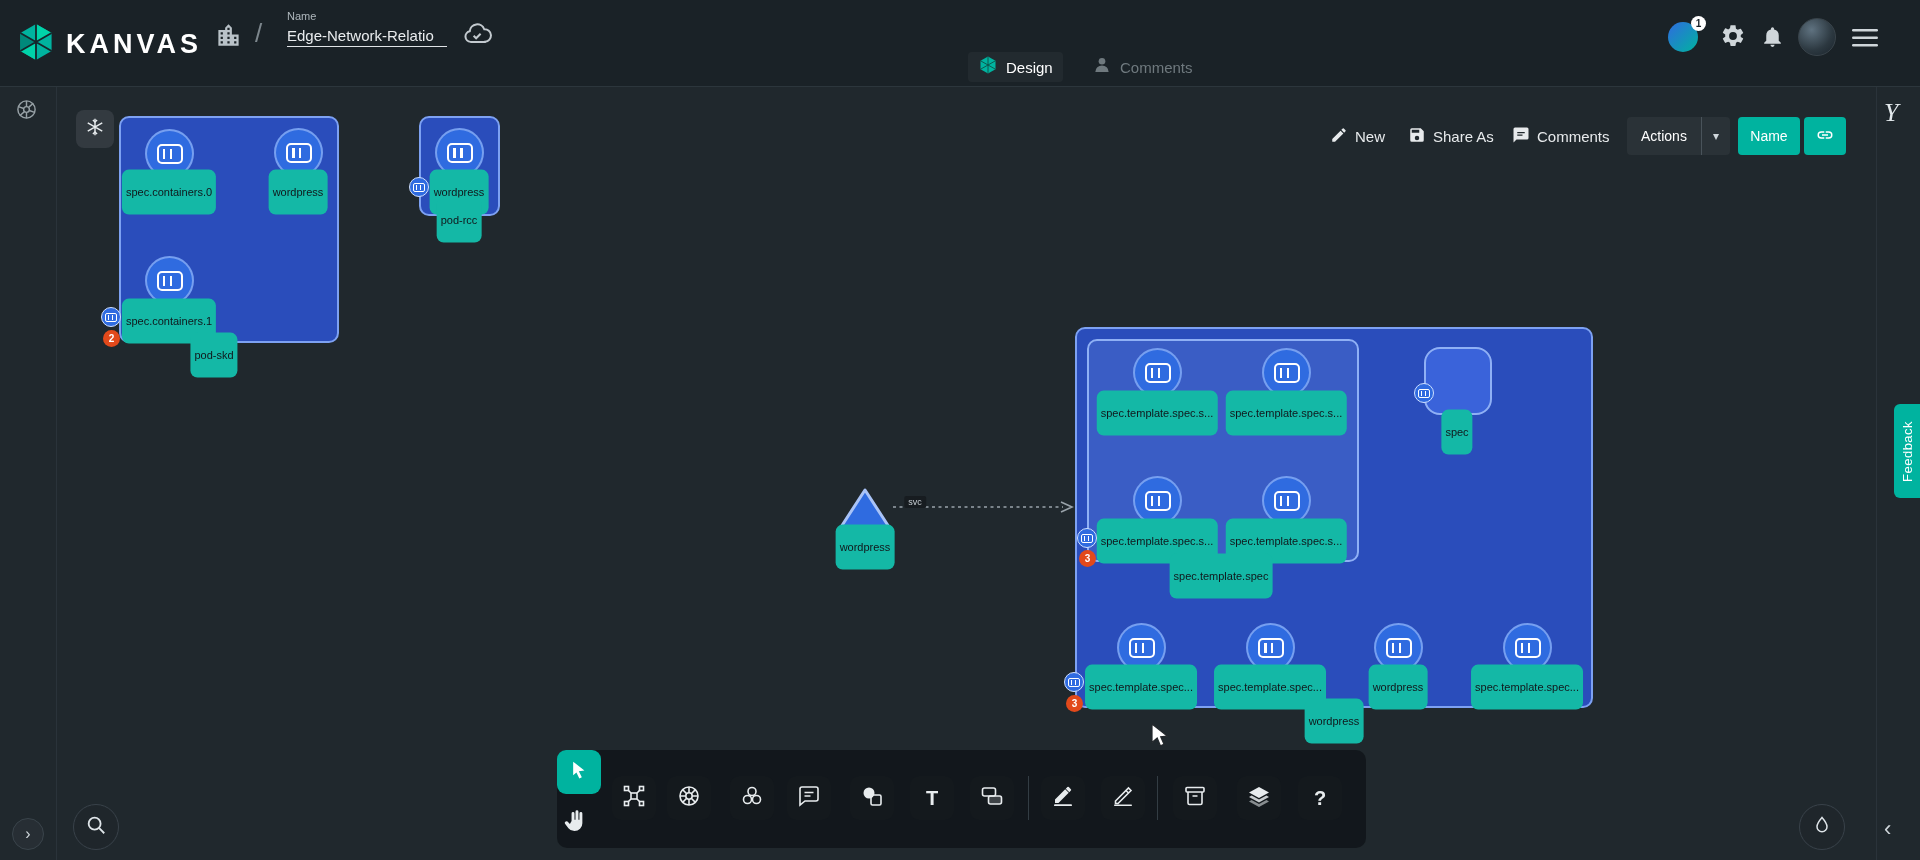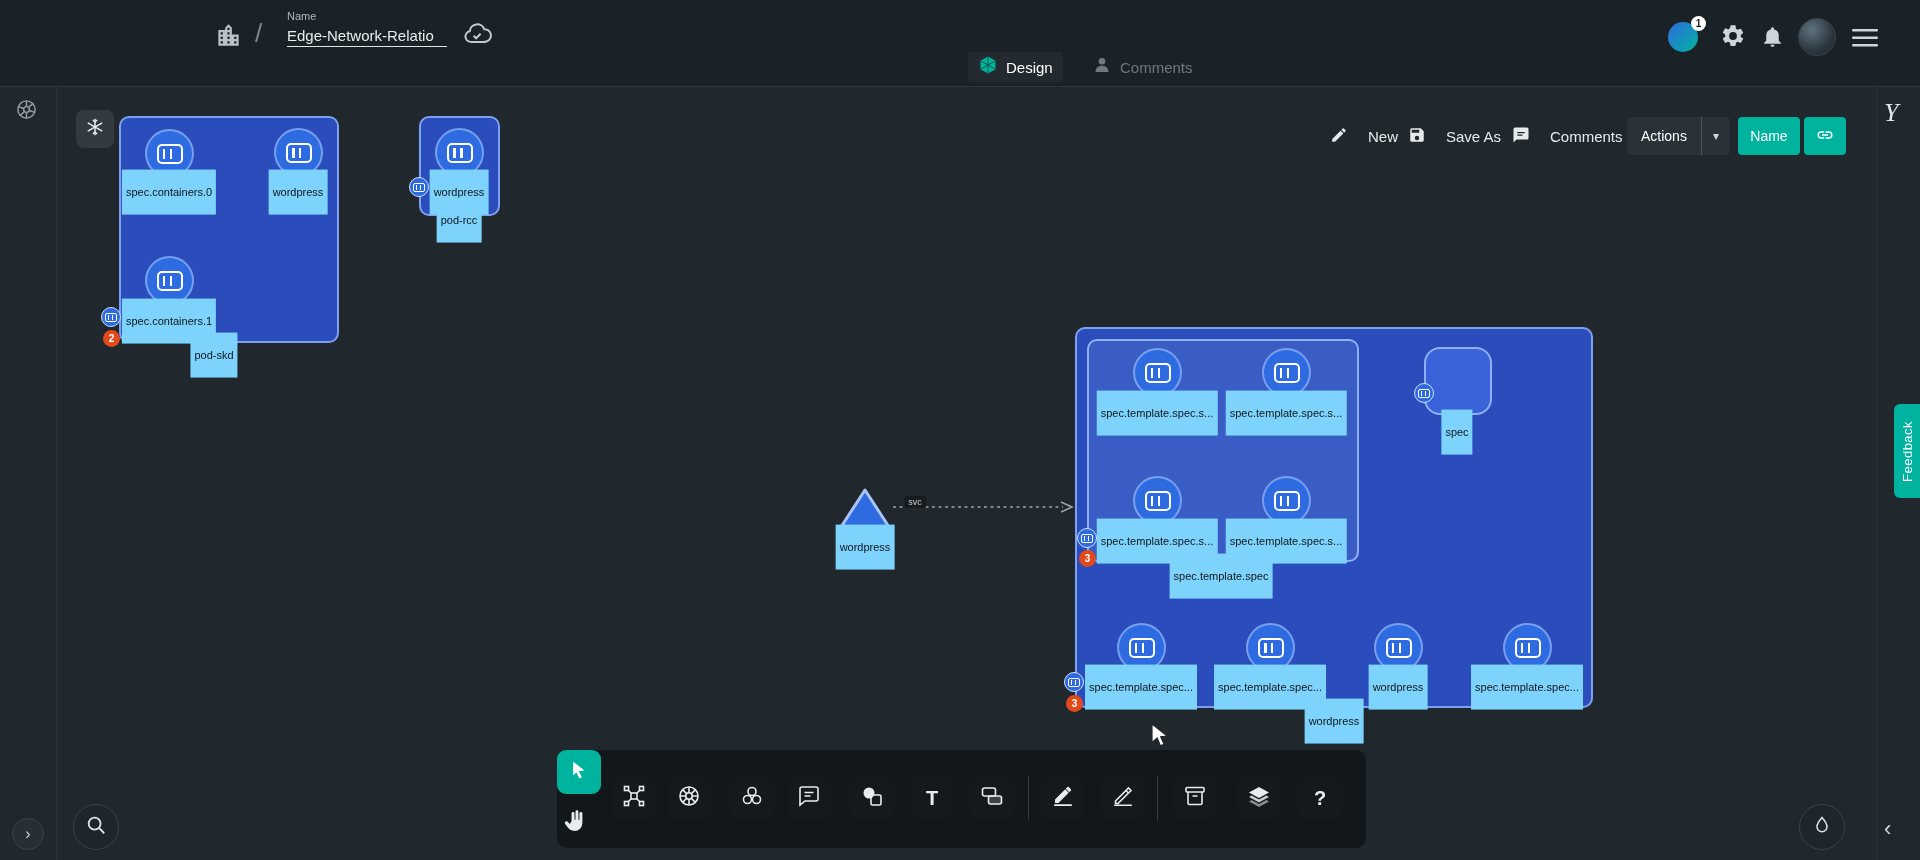--- a/index.html
+++ b/index.html
@@ -27,27 +27,27 @@
   
   .canvas{position:absolute;top:86px;left:0;right:0;bottom:0}
   .vline{position:absolute;top:0;bottom:0;width:1px;background:#2a333a}
 
   .group{position:absolute;background:rgba(43,80,200,.92);border:2px solid #7da1f2;border-radius:10px;box-sizing:border-box;cursor:pointer}
   .group.inner{background:rgba(135,165,245,.18);border-color:#8fb0f5}
   .specnode{position:absolute;width:68px;height:68px;border-radius:16px;background:#3a63da;border:2px solid #8fb0f5;box-sizing:border-box;cursor:pointer}
 
   .node{position:absolute;width:49px;height:49px;margin:-24px 0 0 -24px;border-radius:50%;background:#2f6be0;border:2px solid rgba(190,212,255,.5);box-sizing:border-box;display:flex;align-items:center;justify-content:center;cursor:pointer}
   .cont{width:26px;height:20px;border:2px solid #fff;border-radius:5px;padding:3px 4px;box-sizing:border-box;background:repeating-linear-gradient(90deg,#fff 0 2.5px,transparent 2.5px 7px) content-box}
-  .chip{position:absolute;transform:translate(-50%,-50%);background:#7dd3fc;color:#11171b;font-size:11px;line-height:1.35;padding:15px 4px;border-radius:0;white-space:nowrap;z-index:5}
+  .chip{position:absolute;transform:translate(-50%,-50%);background:#14b8a6;color:#11171b;font-size:11px;line-height:1.35;padding:15px 4px;border-radius:7px;white-space:nowrap;z-index:5}
   .echip{position:absolute;transform:translate(-50%,-50%);background:#171c20;color:#c7ced3;font-size:9px;padding:1px 4px;border-radius:2px;white-space:nowrap;z-index:6}
   .kbadge{position:absolute;width:20px;height:20px;margin:-10px 0 0 -10px;border-radius:50%;background:#2f6be0;border:1.5px solid #cfe0ff;box-sizing:border-box;display:flex;align-items:center;justify-content:center;z-index:6;cursor:pointer}
   .kbadge .mini{width:12px;height:9px;border:1.2px solid #fff;border-radius:2px;padding:1px 1.5px;box-sizing:border-box;background:repeating-linear-gradient(90deg,#fff 0 1.5px,transparent 1.5px 4px) content-box}
   .obadge{position:absolute;width:17px;height:17px;margin:-8px 0 0 -8px;border-radius:50%;background:#e2491b;color:#fff;font-size:10px;font-weight:700;display:flex;align-items:center;justify-content:center;z-index:6;cursor:pointer}
 
-  .actitem{position:absolute;display:flex;align-items:center;gap:20px;color:#e7eaec;font-size:15px;cursor:pointer;z-index:10}
+  .actitem{position:absolute;display:flex;align-items:center;gap:7px;color:#e7eaec;font-size:15px;cursor:pointer;z-index:10}
   .btn-dark{position:absolute;height:38px;display:flex;align-items:center;background:#2a3237;border-radius:4px;color:#fff;font-size:14px;z-index:10;cursor:pointer}
   .btn-dark .lbl{padding:0 14px}
   .btn-dark .div{width:1px;height:38px;background:#49535a}
   .btn-dark .caret{width:28px;text-align:center;color:#cfd6da;font-size:12px}
   .btn-teal{position:absolute;height:38px;display:flex;align-items:center;justify-content:center;background:#00b39f;border-radius:4px;color:#fff;font-size:14px;z-index:10;cursor:pointer}
 
   .feedback{position:absolute;right:0;top:318px;width:26px;height:94px;background:#00b39f;color:#fff;border-radius:0 6px 6px 0;display:flex;align-items:center;justify-content:center;writing-mode:vertical-rl;transform:rotate(180deg);font-size:13px;letter-spacing:.5px;z-index:12;cursor:pointer}
 
   .dockbar{position:absolute;left:557px;top:664px;width:809px;height:98px;background:rgba(14,19,23,.78);border-radius:10px;z-index:8}
   .tile{position:absolute;width:44px;height:44px;border-radius:9px;background:#14191d;display:flex;align-items:center;justify-content:center;z-index:9;cursor:pointer}
@@ -60,20 +60,32 @@
   .snowtile{position:absolute;left:76px;top:24px;width:38px;height:38px;border-radius:8px;background:#333a40;display:flex;align-items:center;justify-content:center;z-index:9;cursor:pointer}
   .ymark{position:absolute;left:1884px;top:12px;color:#e2e8eb;font-size:26px;font-family:"Liberation Serif",serif;font-style:italic;z-index:9}
   .cursor-overlay{position:absolute;left:1150px;top:637px;z-index:60;pointer-events:none}
 </style>
 </head>
 <body>
 
 <div class="stage">
 
   <div class="header">
+    <div class="logo">
+      <span>
+        <svg viewBox="0 0 40 40" width="40" height="40">
+            <polygon points="20,2 35.6,11 35.6,29 20,38 4.4,29 4.4,11" fill="#00b39f"></polygon>
+            <polygon points="20,2 35.6,11 20,20" fill="#00d3a9"></polygon>
+            <polygon points="4.4,29 20,38 20,20" fill="#00d3a9"></polygon>
+            <polygon points="4.4,11 20,20 4.4,29" fill="#00897b"></polygon>
+            <path d="M20,2 L20,38 M4.4,11 L35.6,29 M35.6,11 L4.4,29" stroke="#15262b" stroke-width="1.8"></path>
+          </svg>
+      </span>
+      <span class="brand">KANVAS</span>
+    </div>
 
     <span class="hicon" style="left:215px;top:22px">
       <svg viewBox="0 0 24 24" width="27" height="27" fill="#b9c2c8">
           <path d="M15 11V5l-3-3-3 3v2H3v14h18V11zM7 19H5v-2h2zm0-4H5v-2h2zm0-4H5V9h2zm6 8h-2v-2h2zm0-4h-2v-2h2zm0-4h-2V9h2zm0-4h-2V5h2zm6 12h-2v-2h2zm0-4h-2v-2h2z"></path>
         </svg>
     </span>
     <span class="sep">/</span>
 
     <div class="namewrap">
       <span class="namelabel">Name</span>
@@ -247,21 +259,21 @@
     <div class="actitem" style="left:1330px;top:40px">
       <span><svg viewBox="0 0 24 24" width="18" height="18" fill="#e7eaec">
             <path d="M3 17.25V21h3.75L17.8 9.94l-3.75-3.75zM20.7 7a1 1 0 0 0 0-1.4L18.4 3.29a1 1 0 0 0-1.4 0L15.13 5.1l3.75 3.75z"></path>
           </svg></span>
       <span>New</span>
     </div>
     <div class="actitem" style="left:1408px;top:40px">
       <span><svg viewBox="0 0 24 24" width="18" height="18" fill="#e7eaec">
             <path d="M17 3H5a2 2 0 0 0-2 2v14a2 2 0 0 0 2 2h14a2 2 0 0 0 2-2V7zm-5 16a3 3 0 1 1 3-3 3 3 0 0 1-3 3zm3-10H5V5h10z"></path>
           </svg></span>
-      <span>Save As</span>
+      <span>Share As</span>
     </div>
     <div class="actitem" style="left:1512px;top:40px">
       <span><svg viewBox="0 0 24 24" width="18" height="18" fill="#e7eaec">
             <path d="M20 2H4a2 2 0 0 0-2 2v18l4-4h14a2 2 0 0 0 2-2V4a2 2 0 0 0-2-2zM7 8h10v1.6H7zm7 5H7v-1.6h7z"></path>
           </svg></span>
       <span>Comments</span>
     </div>
     <div class="btn-dark" style="left:1627px;top:31px">
       <span class="lbl">Actions</span>
       <span class="div"></span>

